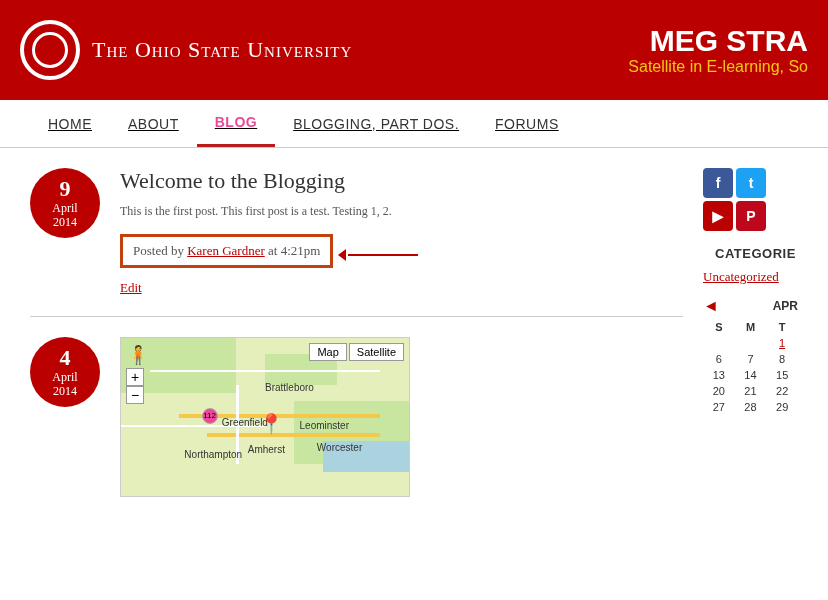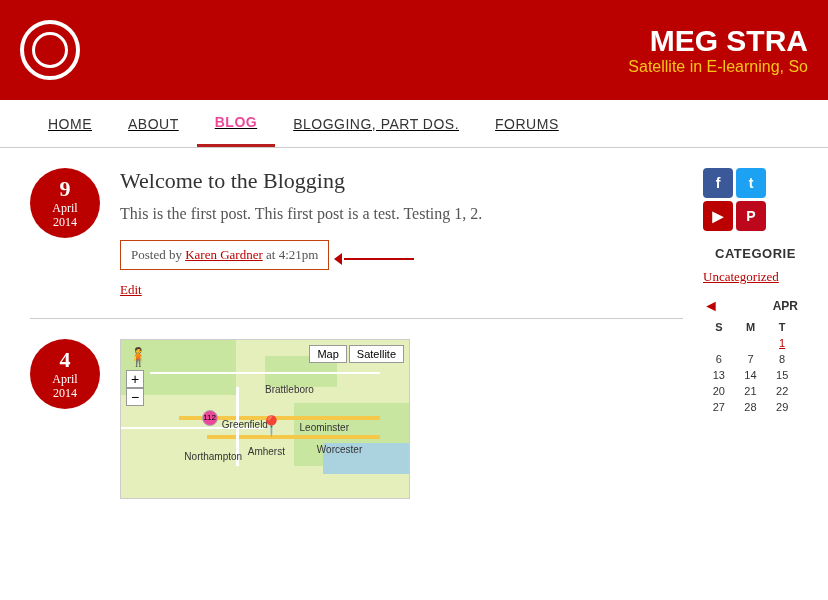--- a/index.html
+++ b/index.html
@@ -150,27 +150,27 @@
       flex: 1;
     }
     .post-title {
       font-size: 22px;
       font-weight: normal;
       color: #333;
       margin-bottom: 8px;
       font-family: Georgia, serif;
     }
     .post-body {
-      font-size: 16px;
+      font-size: 12px;
       color: #555;
       margin-bottom: 14px;
       line-height: 1.5;
     }
     .post-meta-box {
-      border: 1px solid #c2410c;
+      border: 3px solid #c2410c;
       padding: 6px 10px;
       display: inline-block;
       font-size: 13px;
       color: #555;
       margin-bottom: 8px;
       position: relative;
     }
     .post-meta-arrow {
       position: absolute;
       right: -85px;
@@ -380,20 +380,21 @@
 </head>
 <body>
 
 <div class="header">
   <div class="osu-logo">
     <div class="osu-oval">
       <div class="osu-oval-inner">
         <div class="osu-oval-center"></div>
       </div>
     </div>
+    <span class="osu-title">The Ohio State University</span>
   </div>
   <div class="blog-title-area">
     <div class="blog-name">MEG STRA</div>
     <div class="blog-subtitle">Satellite in E-learning, So</div>
   </div>
 </div>
 
 <nav class="nav">
   <a class="nav-item">HOME</a>
   <a class="nav-item">ABOUT</a>

